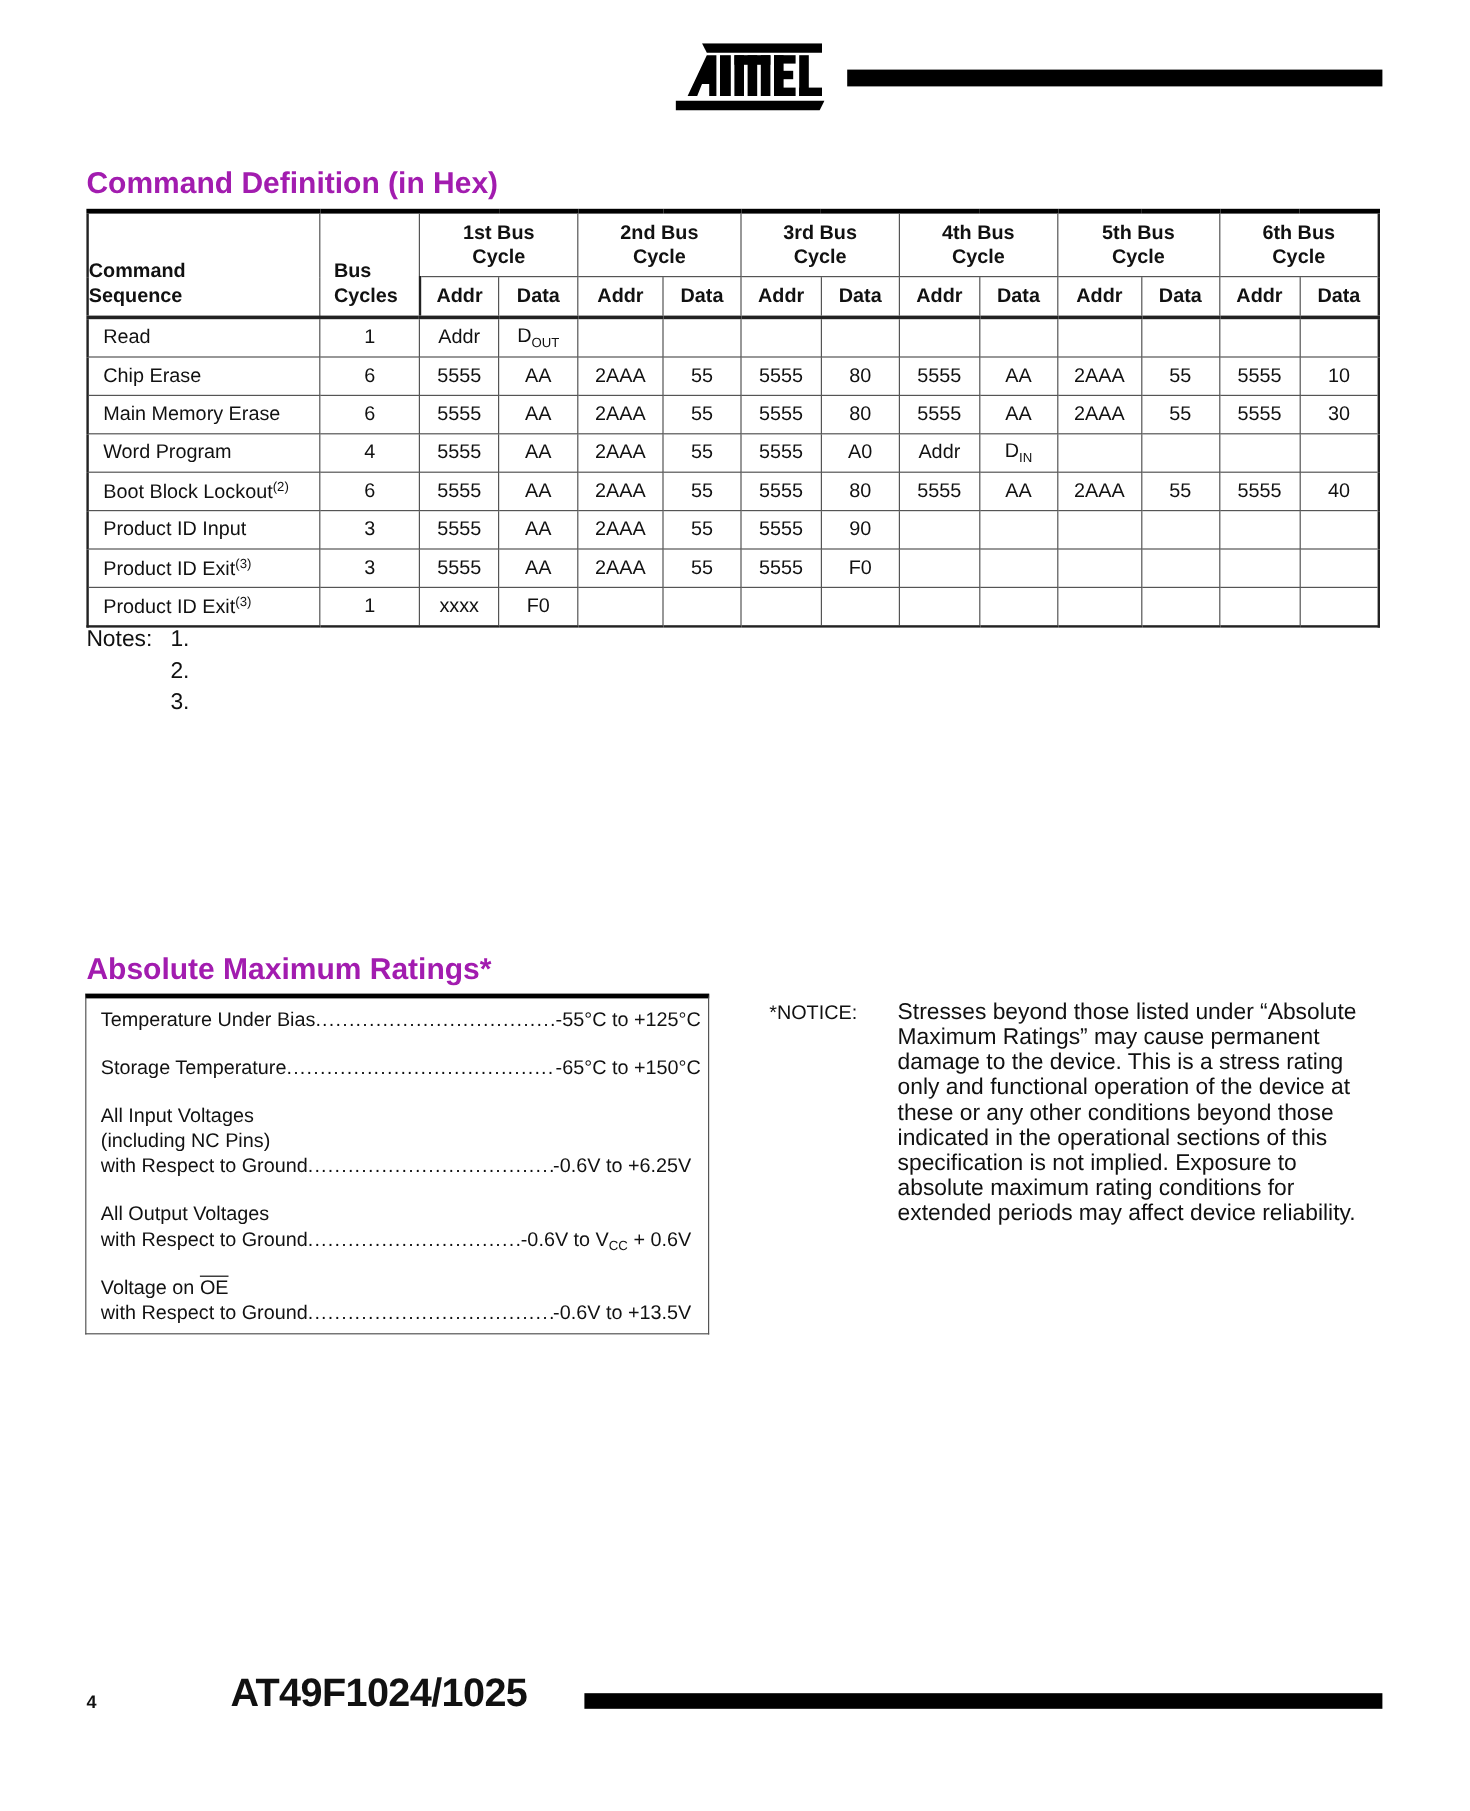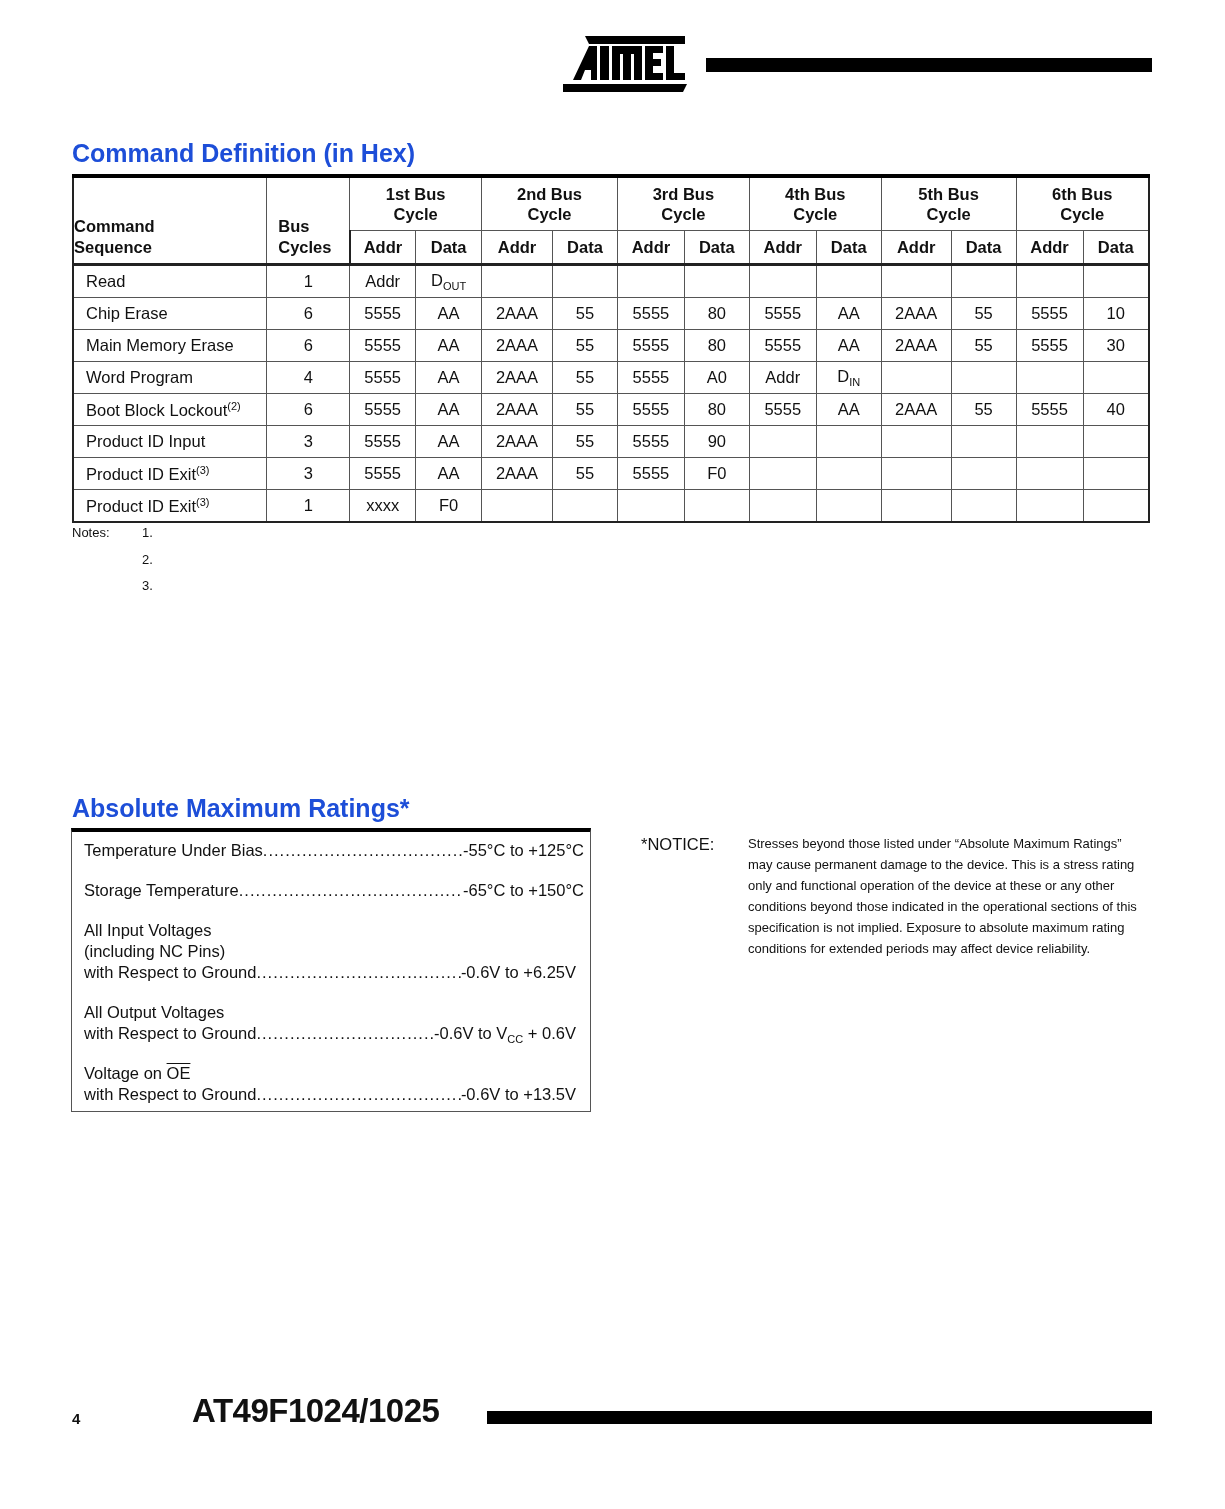--- a/index.html
+++ b/index.html
@@ -4,21 +4,21 @@
 <style>
   html, body { margin: 0; padding: 0; background: #ffffff; }
   body { width: 1225px; height: 1509px; position: relative; overflow: hidden;
          font-family: "Liberation Sans", sans-serif; color: #111; }
 
   
   .logo { position: absolute; left: 563px; top: 36px; width: 126px; height: 56px; }
   .top-rule { position: absolute; left: 706px; top: 58px; width: 446px; height: 14px; background: #000; }
 
   h2 { margin: 0; font-family: "Liberation Sans", sans-serif; font-weight: bold;
-       font-size: 25px; color: #1d4ed8; position: absolute; }
+       font-size: 25px; color: #a21caf; position: absolute; }
   .h-cmd { left: 72px; top: 139px; }
   .h-amr { left: 72px; top: 794px; }
 
   
   table.cmd { position: absolute; left: 72px; top: 174px; width: 1078px;
               border-collapse: collapse; font-size: 16.5px; }
   table.cmd th, table.cmd td { border: 1.5px solid #555; padding: 0; text-align: center; }
   table.cmd thead tr:first-child th { border-top: 4px solid #000; }
   table.cmd th { font-weight: bold; color: #111; }
   table.cmd .cyc { height: 52px; line-height: 20px; vertical-align: middle; }
@@ -27,40 +27,40 @@
   table.cmd .bushead { text-align: left; padding-left: 11px; vertical-align: bottom; padding-bottom: 5px; line-height: 21px; }
   table.cmd td { height: 31px; }
   table.cmd td.name { text-align: left; padding-left: 12px; }
   table.cmd tbody tr:last-child td { border-bottom: 2px solid #222; }
   table.cmd th:first-child, table.cmd td:first-child { border-left: 2px solid #222; }
   table.cmd th:last-child, table.cmd td:last-child { border-right: 2px solid #222; }
   sub.s { font-size: 11px; vertical-align: -4px; }
   sup.s { font-size: 11px; vertical-align: 6px; }
 
   
-  .notes { position: absolute; left: 72px; top: 520px; font-size: 13px; line-height: 26.5px; }
+  .notes { position: absolute; left: 72px; top: 520px; font-size: 19px; line-height: 26.5px; }
   .notes .row { display: flex; }
   .notes .lbl { width: 70px; }
   .notes .num { width: 30px; text-align: left; }
 
   
   .amr-box { position: absolute; left: 71px; top: 828px; width: 520px; height: 284px;
              border: 1.5px solid #555; border-top: 4px solid #000; box-sizing: border-box;
              font-size: 16.5px; line-height: 21px; }
   .amr-item { position: absolute; left: 12px; width: 500px; }
   .amr-line { display: flex; white-space: nowrap; overflow: hidden; }
   .amr-line .lbl { flex: 0 0 auto; }
   .amr-line .dots { flex: 1 1 auto; overflow: hidden; letter-spacing: 1px; }
   .amr-line .dots::after { content: "................................................................................................................................"; }
   .amr-line .val { flex: 0 0 auto; }
   .ovl { text-decoration: overline; }
 
   
   .notice-lbl { position: absolute; left: 641px; top: 835px; font-size: 16.5px; }
-  .notice-txt { position: absolute; left: 748px; top: 833px; width: 395px; font-size: 13px; line-height: 21px; }
+  .notice-txt { position: absolute; left: 748px; top: 833px; width: 395px; font-size: 19px; line-height: 21px; }
 
   
   .pg { position: absolute; left: 72px; top: 1410px; font-size: 15px; font-weight: bold; }
   .part { position: absolute; left: 192px; top: 1392px; font-size: 33px; font-weight: bold; letter-spacing: -0.5px; }
   .bot-rule { position: absolute; left: 487px; top: 1411px; width: 665px; height: 13px; background: #000; }
 </style>
 </head>
 <body>
 
 <svg class="logo" viewBox="0 0 126 56">

